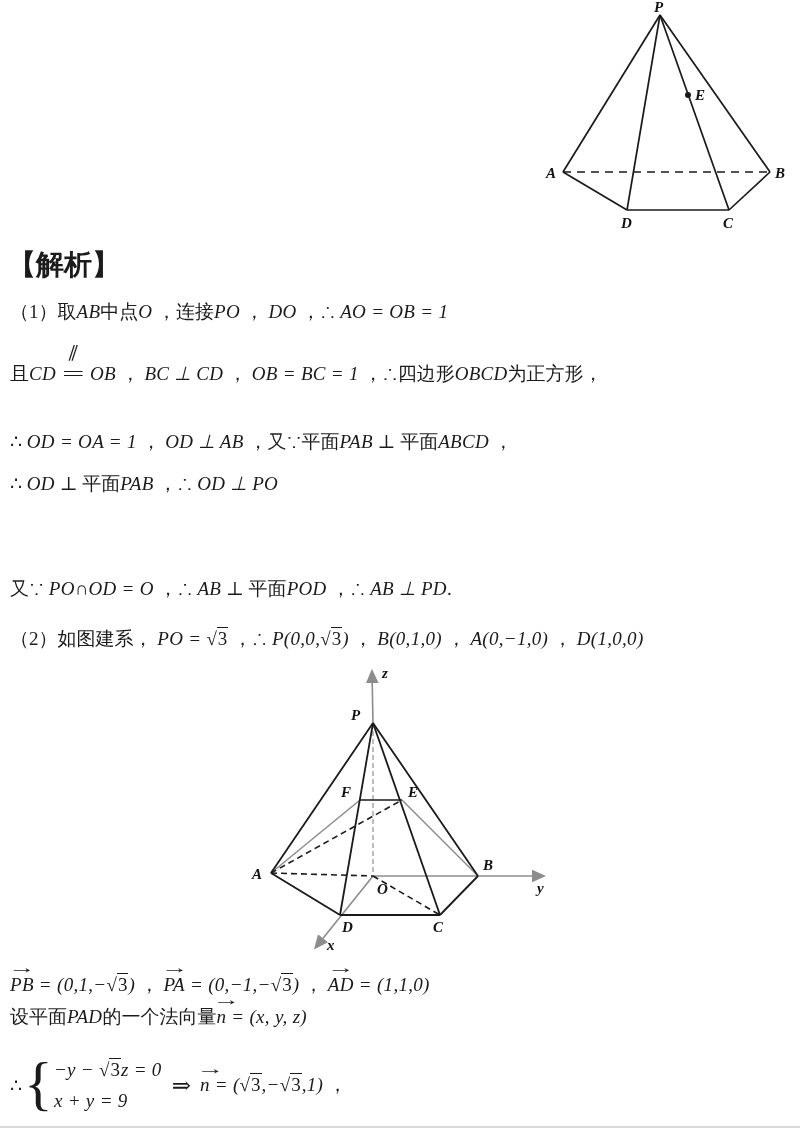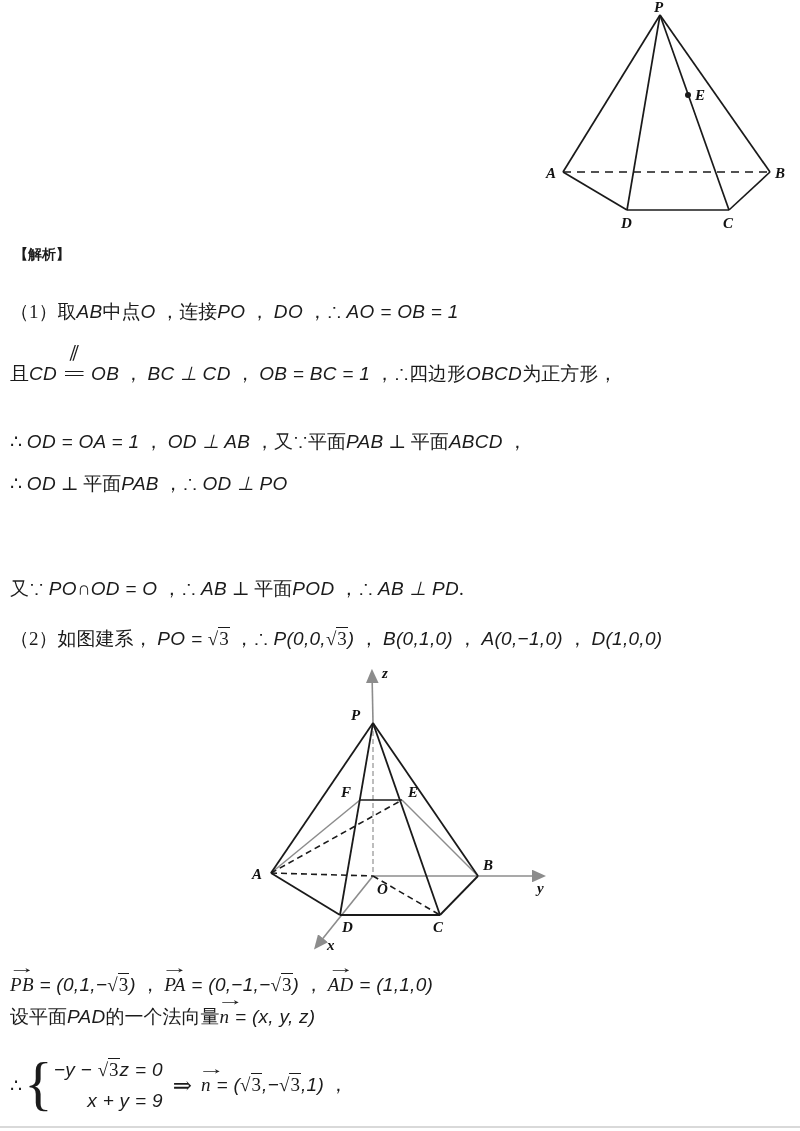--- a/index.html
+++ b/index.html
@@ -1,46 +1,46 @@
 <!DOCTYPE html>
 <html><head>
 <meta charset="utf-8">
 <style>
   html,body{margin:0;padding:0;background:#fff;}
   .page{position:relative;width:800px;height:1131px;background:#ffffff;overflow:hidden;
         font-family:"Liberation Serif","DejaVu Serif",serif;color:#1b1b1b;}
   .tline{position:absolute;left:10px;font-size:19px;white-space:nowrap;line-height:1.25;}
   .mt{font-style:normal;}
-  .mi{font-style:italic;font-family:Liberation Sans, sans-serif;letter-spacing:0.3px;}
+  .mi{font-style:italic;font-family:Liberation Serif, serif;letter-spacing:0.3px;}
   
   .sq{white-space:nowrap;display:inline-block;}
   .sq-r{font-style:normal;}
   .sq-v{border-top:1.6px solid #1b1b1b;padding:0 1px;}
   
   .vec{position:relative;display:inline-block;font-style:italic;letter-spacing:0.3px;}
   .vec-a{position:absolute;top:-0.78em;left:0;width:100%;text-align:center;
          font-style:normal;font-size:0.85em;transform:scaleX(1.7);line-height:1;}
   
   .pe{position:relative;display:inline-block;width:30px;text-align:center;margin:0 2px;}
   .pe-t{position:absolute;top:-17px;left:50%;transform:translateX(-50%) skewX(-18deg);
         font-size:17px;line-height:1;}
   .pe-b{display:inline-block;transform:scaleX(2.1);font-size:19px;}
   
-  .hdr{position:absolute;left:8px;top:246px;font-size:14px;font-weight:700;
-       font-family:"Liberation Sans","DejaVu Sans",sans-serif;margin-left:6px;}
+  .hdr{position:absolute;left:8px;top:246px;font-size:28px;font-weight:700;
+       font-family:"Liberation Sans","DejaVu Sans",sans-serif;}
   
   .fig{position:absolute;}
   .fig text{font-family:"Liberation Serif","DejaVu Serif",serif;font-weight:700;font-style:italic;font-size:15px;fill:#111;}
   .fig .axlbl{font-size:15px;}
   
   .sys{position:absolute;left:10px;top:1056px;display:flex;align-items:center;font-size:19px;}
   .sys-t{margin-right:2px;}
   .sys-brace{font-size:60px;font-weight:400;line-height:0.9;margin:0 1px 4px 0;
              font-family:"Liberation Serif","DejaVu Serif",serif;}
-  .sys-eqs{display:flex;flex-direction:column;gap:9px;align-items:flex-end;}
+  .sys-eqs{display:flex;flex-direction:column;gap:9px;}
   .sys-imp{font-size:23px;margin:0 9px 0 10px;}
   .eq{white-space:nowrap;}
   .divider{position:absolute;left:0;top:1126px;width:800px;height:2px;background:#d9d9d9;}
 </style>
 </head>
 <body>
 
 <div class="page">
 
   <svg class="fig" style="left:528px;top:0px" width="272" height="232" viewBox="0 0 272 232">

